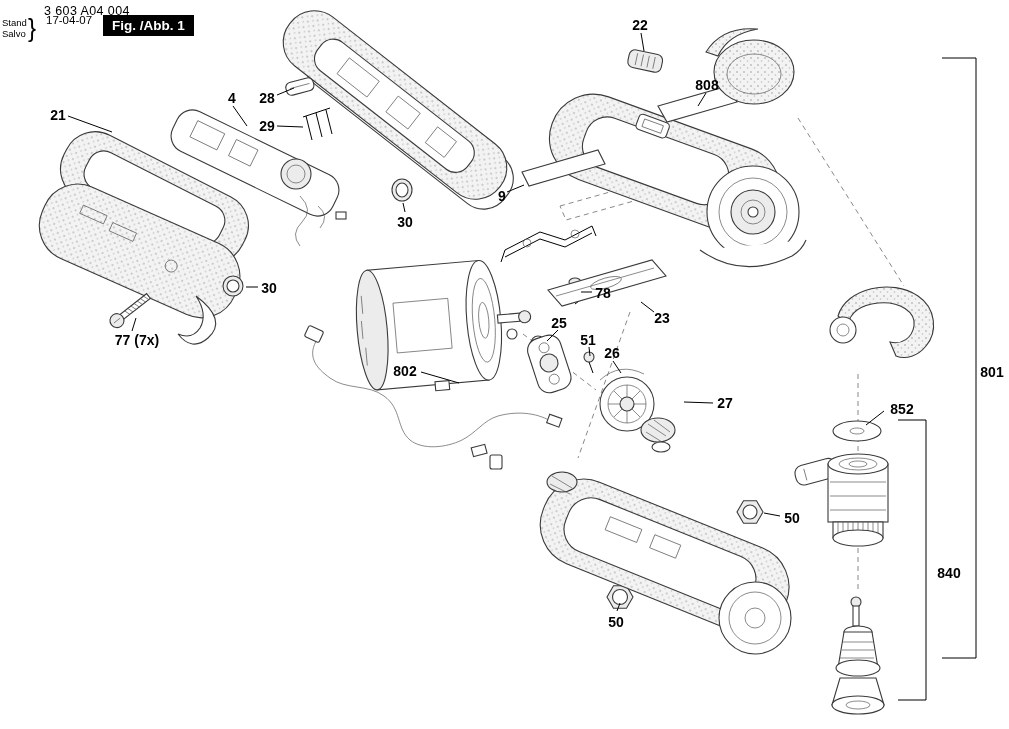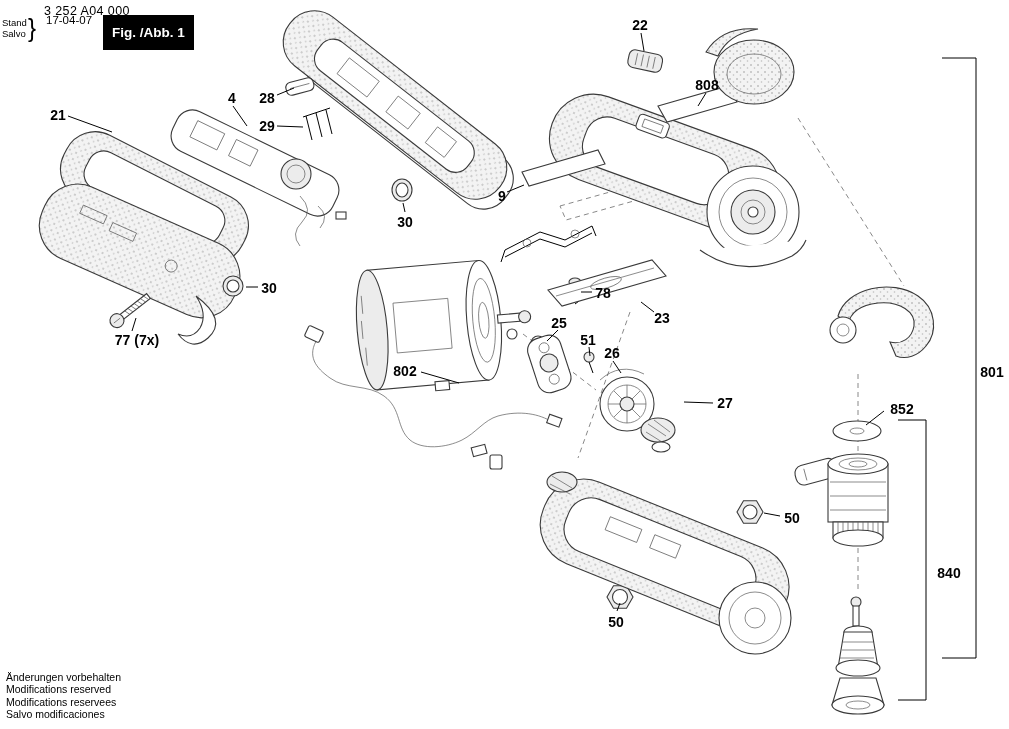--- a/index.html
+++ b/index.html
@@ -3,37 +3,37 @@
 <meta charset="utf-8">
 <style>
   html,body{margin:0;padding:0;background:#fff;}
   .stage{position:relative;width:1009px;height:729px;background:#fff;overflow:hidden;
          font-family:"Liberation Sans",sans-serif;color:#000;}
   .hdr-doc{position:absolute;left:44px;top:4px;font-size:12.5px;letter-spacing:.4px;}
   .hdr-si{position:absolute;left:2px;top:17px;font-size:9.5px;line-height:11px;}
   .hdr-brace{position:absolute;left:28px;top:14px;font-size:24px;transform:scaleY(1.1);font-weight:300;}
   .hdr-date{position:absolute;left:46px;top:14px;font-size:11.5px;}
   .fig-box{position:absolute;left:103px;top:15px;background:#000;color:#fff;
-           font-weight:bold;font-size:13.5px;padding:10px 9px;}
+           font-weight:bold;font-size:13.5px;padding:3px 9px;}
   .footer{position:absolute;left:6px;top:671px;font-size:10.5px;line-height:12.4px;}
   svg.draw{position:absolute;left:0;top:0;}
   .part{fill:#ffffff;stroke:#3a3a3a;stroke-width:1.1;}
   .spk{fill:url(#stip);stroke:#3a3a3a;stroke-width:1.1;}
   .gry{fill:#ececec;stroke:#3a3a3a;stroke-width:1.1;}
   .thin{fill:none;stroke:#5a5a5a;stroke-width:.7;}
   .lead{fill:none;stroke:#000;stroke-width:1;}
   .dash{fill:none;stroke:#7a7a7a;stroke-width:.9;stroke-dasharray:5 4;}
   .co{font:bold 14px "Liberation Sans",sans-serif;fill:#000;}
 </style>
 </head>
 <body>
 
 <div class="stage">
 
-  <div class="hdr-doc">3 252 A04 000</div>
+  <div class="hdr-doc">3 603 A04 004</div>
   <div class="hdr-si">
     <div>Stand</div>
     <div>Salvo</div>
   </div>
   <div class="hdr-brace">}</div>
   <div class="hdr-date">17-04-07</div>
   <div class="fig-box">Fig. /Abb. 1</div>
 
   <svg class="draw" width="1009" height="729" viewBox="0 0 1009 729">
     <defs>
@@ -323,20 +323,14 @@
       <text class="co" x="405" y="376" text-anchor="middle">802</text>
       <text class="co" x="725" y="408" text-anchor="middle">27</text>
       <text class="co" x="992" y="377" text-anchor="middle">801</text>
       <text class="co" x="902" y="414" text-anchor="middle">852</text>
       <text class="co" x="792" y="523" text-anchor="middle">50</text>
       <text class="co" x="949" y="578" text-anchor="middle">840</text>
       <text class="co" x="616" y="627" text-anchor="middle">50</text>
     </g>
   </svg>
 
-  <div class="footer">
-    <div>Änderungen vorbehalten</div>
-    <div>Modifications reserved</div>
-    <div>Modifications reservees</div>
-    <div>Salvo modificaciones</div>
-  </div>
 
 </div>
 
 </body></html>

